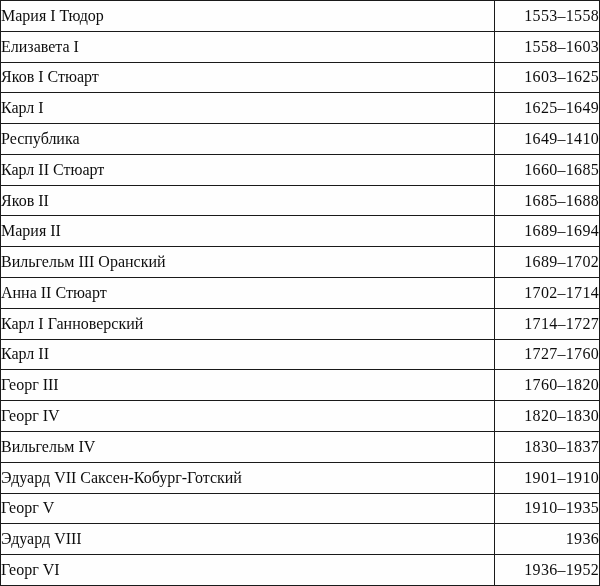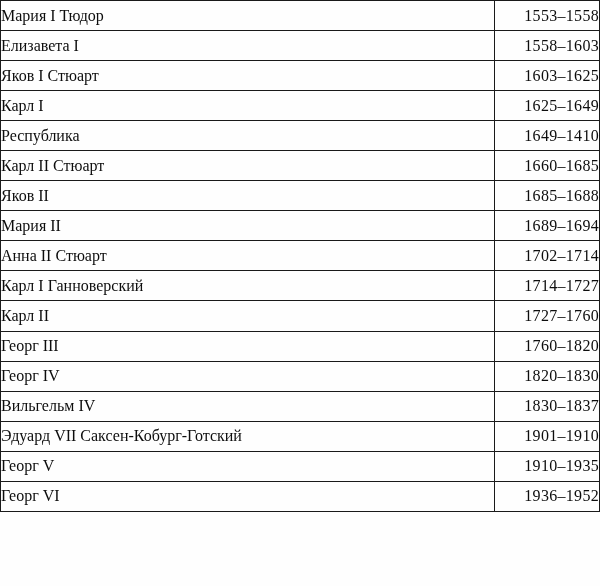--- a/index.html
+++ b/index.html
@@ -11,21 +11,21 @@
       width: 600px;
       height: 586px;
       background: #fefefe;
       overflow: hidden;
       box-sizing: border-box;
     }
     table.monarchs {
       border-collapse: collapse;
       table-layout: fixed;
       width: 600px;
-      height: 512px;
+      height: 586px;
       font-family: "Liberation Serif", "DejaVu Serif", serif;
       font-size: 16px;
       color: #0d0d0d;
       background: #fefefe;
       border-radius: 18px;
     }
     table.monarchs td {
       border: 1.5px solid #1a1a1a;
       vertical-align: middle;
       padding: 0;
@@ -76,20 +76,24 @@
         </tr>
         <tr>
           <td class="name-cell">Яков II</td>
           <td class="years-cell">1685–1688</td>
         </tr>
         <tr>
           <td class="name-cell">Мария II</td>
           <td class="years-cell">1689–1694</td>
         </tr>
         <tr>
+          <td class="name-cell">Вильгельм III Оранский</td>
+          <td class="years-cell">1689–1702</td>
+        </tr>
+        <tr>
           <td class="name-cell">Анна II Стюарт</td>
           <td class="years-cell">1702–1714</td>
         </tr>
         <tr>
           <td class="name-cell">Карл I Ганноверский</td>
           <td class="years-cell">1714–1727</td>
         </tr>
         <tr>
           <td class="name-cell">Карл II</td>
           <td class="years-cell">1727–1760</td>
@@ -108,18 +112,22 @@
         </tr>
         <tr>
           <td class="name-cell">Эдуард VII Саксен-Кобург-Готский</td>
           <td class="years-cell">1901–1910</td>
         </tr>
         <tr>
           <td class="name-cell">Георг V</td>
           <td class="years-cell">1910–1935</td>
         </tr>
         <tr>
+          <td class="name-cell">Эдуард VIII</td>
+          <td class="years-cell">1936</td>
+        </tr>
+        <tr>
           <td class="name-cell">Георг VI</td>
           <td class="years-cell">1936–1952</td>
         </tr>
       </tbody>
   </table>
 </div>
 
 </body></html>

